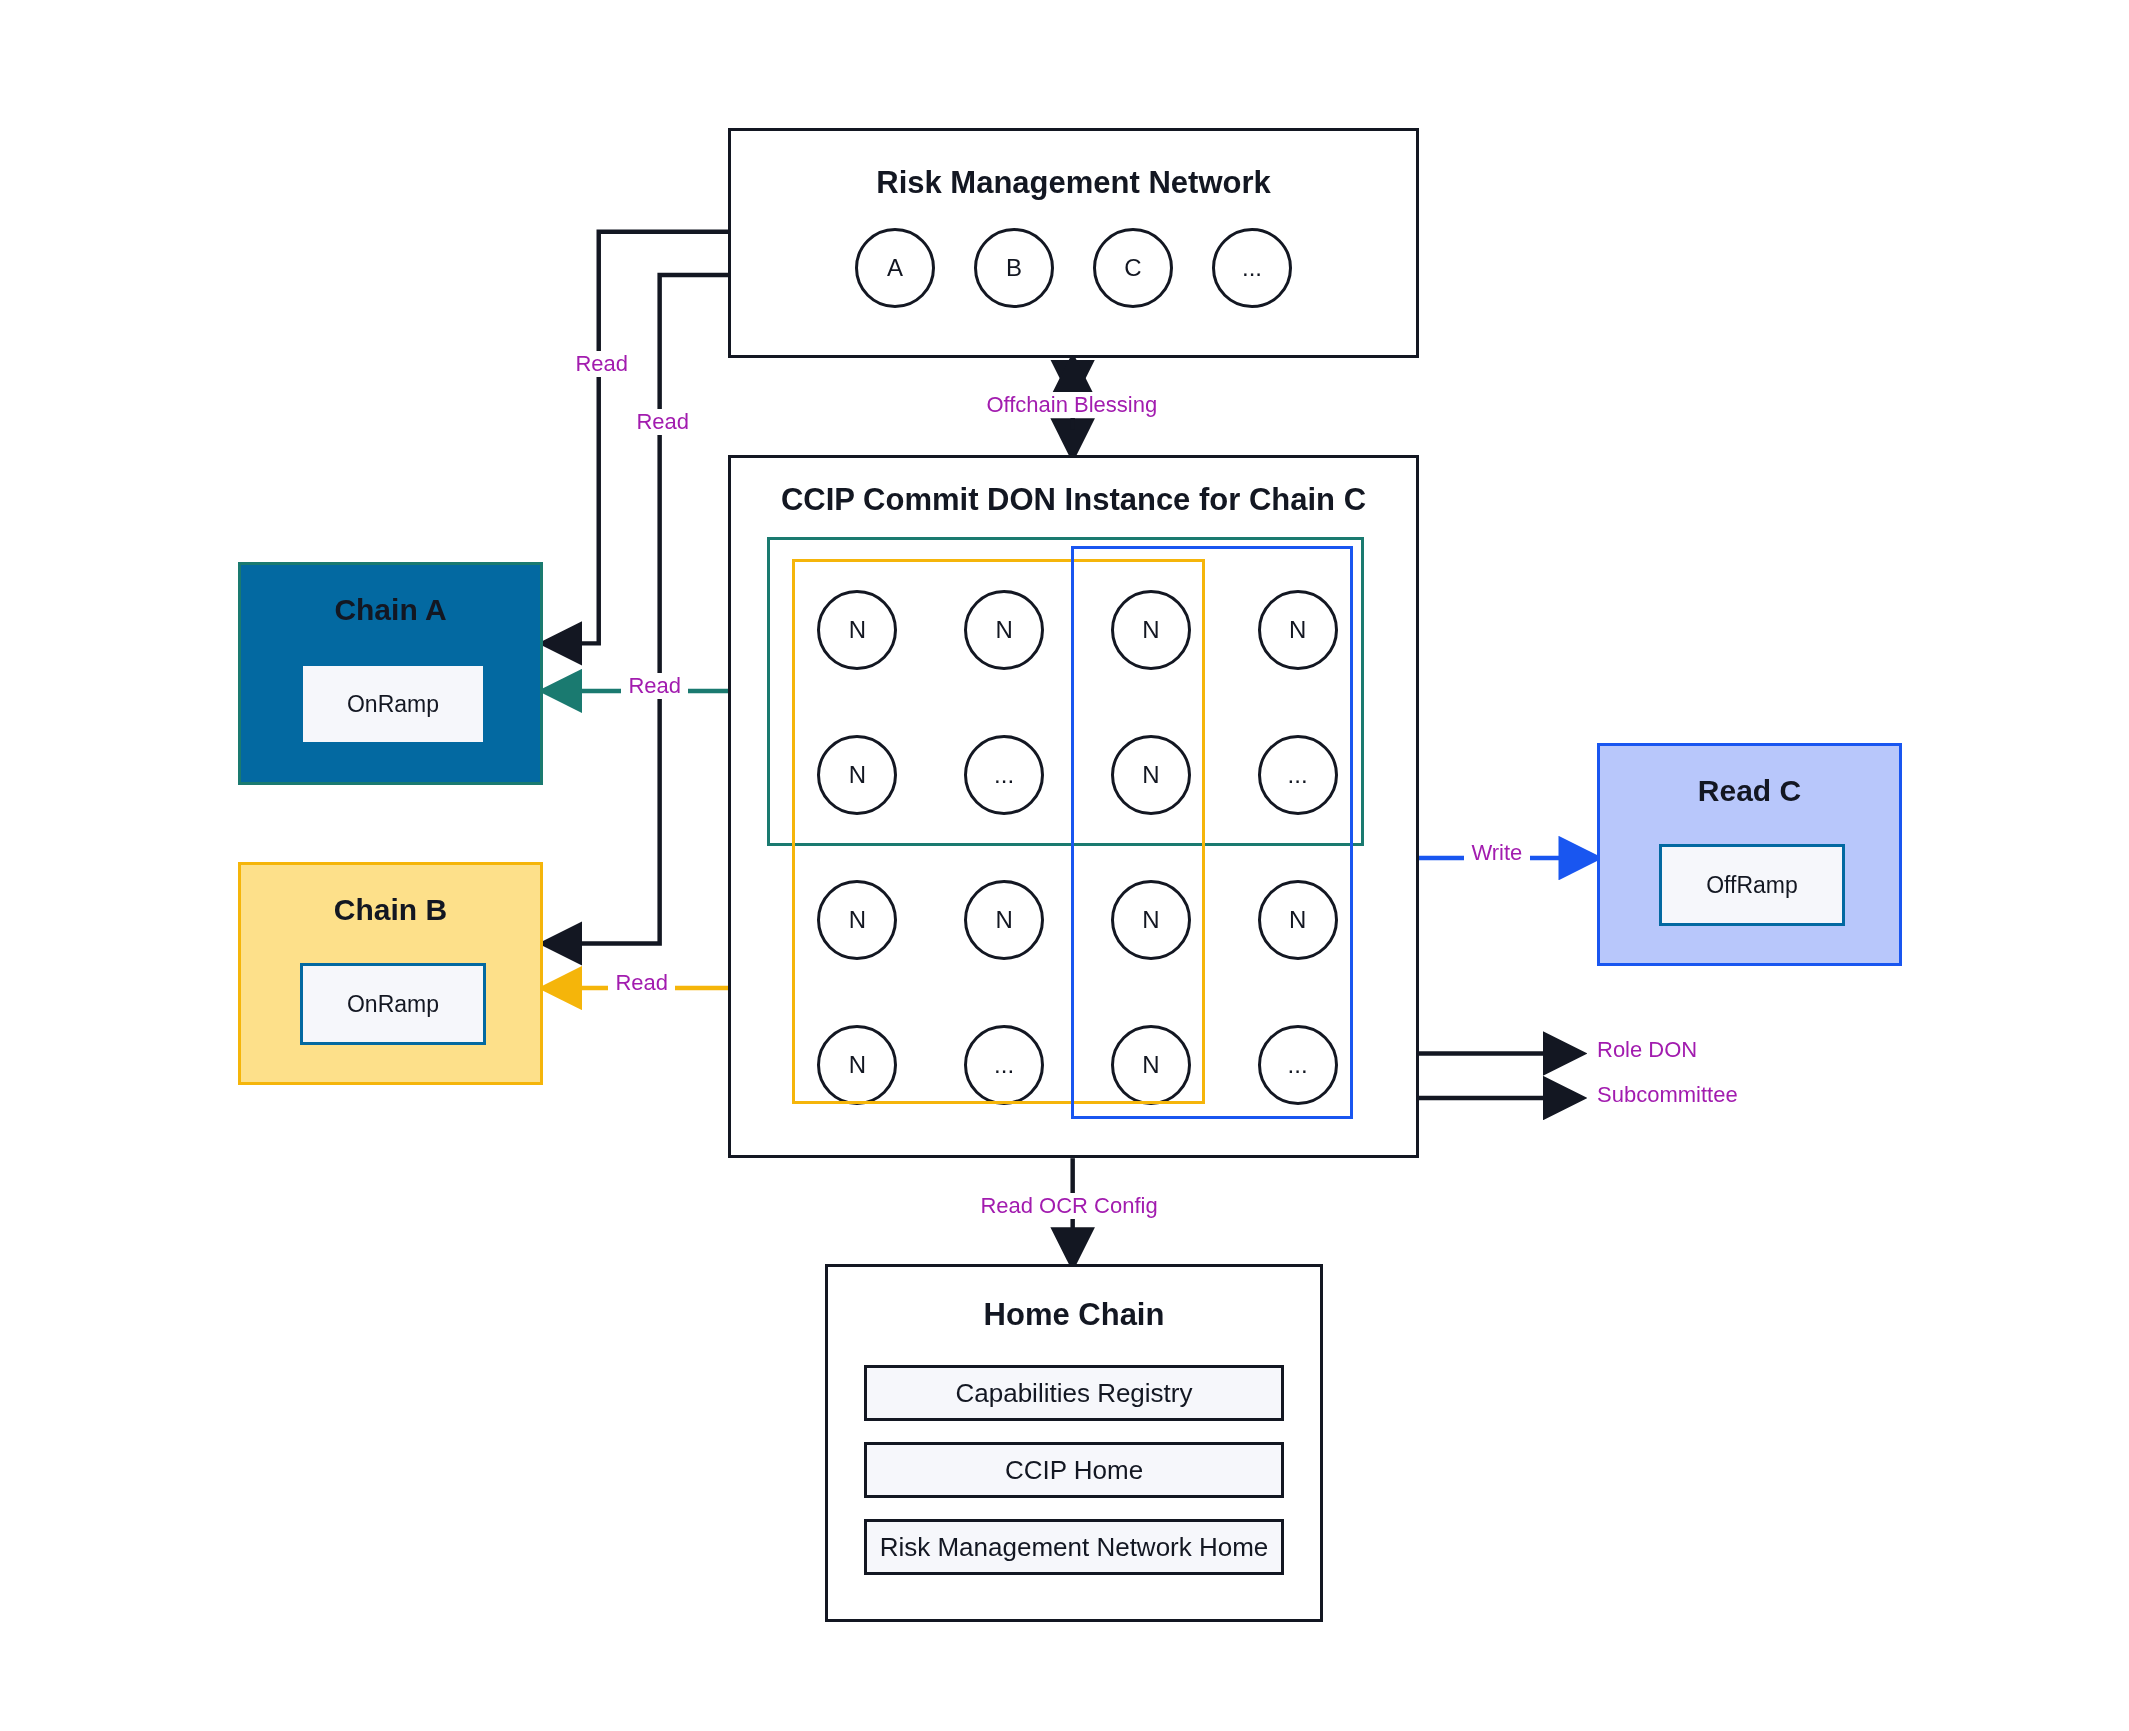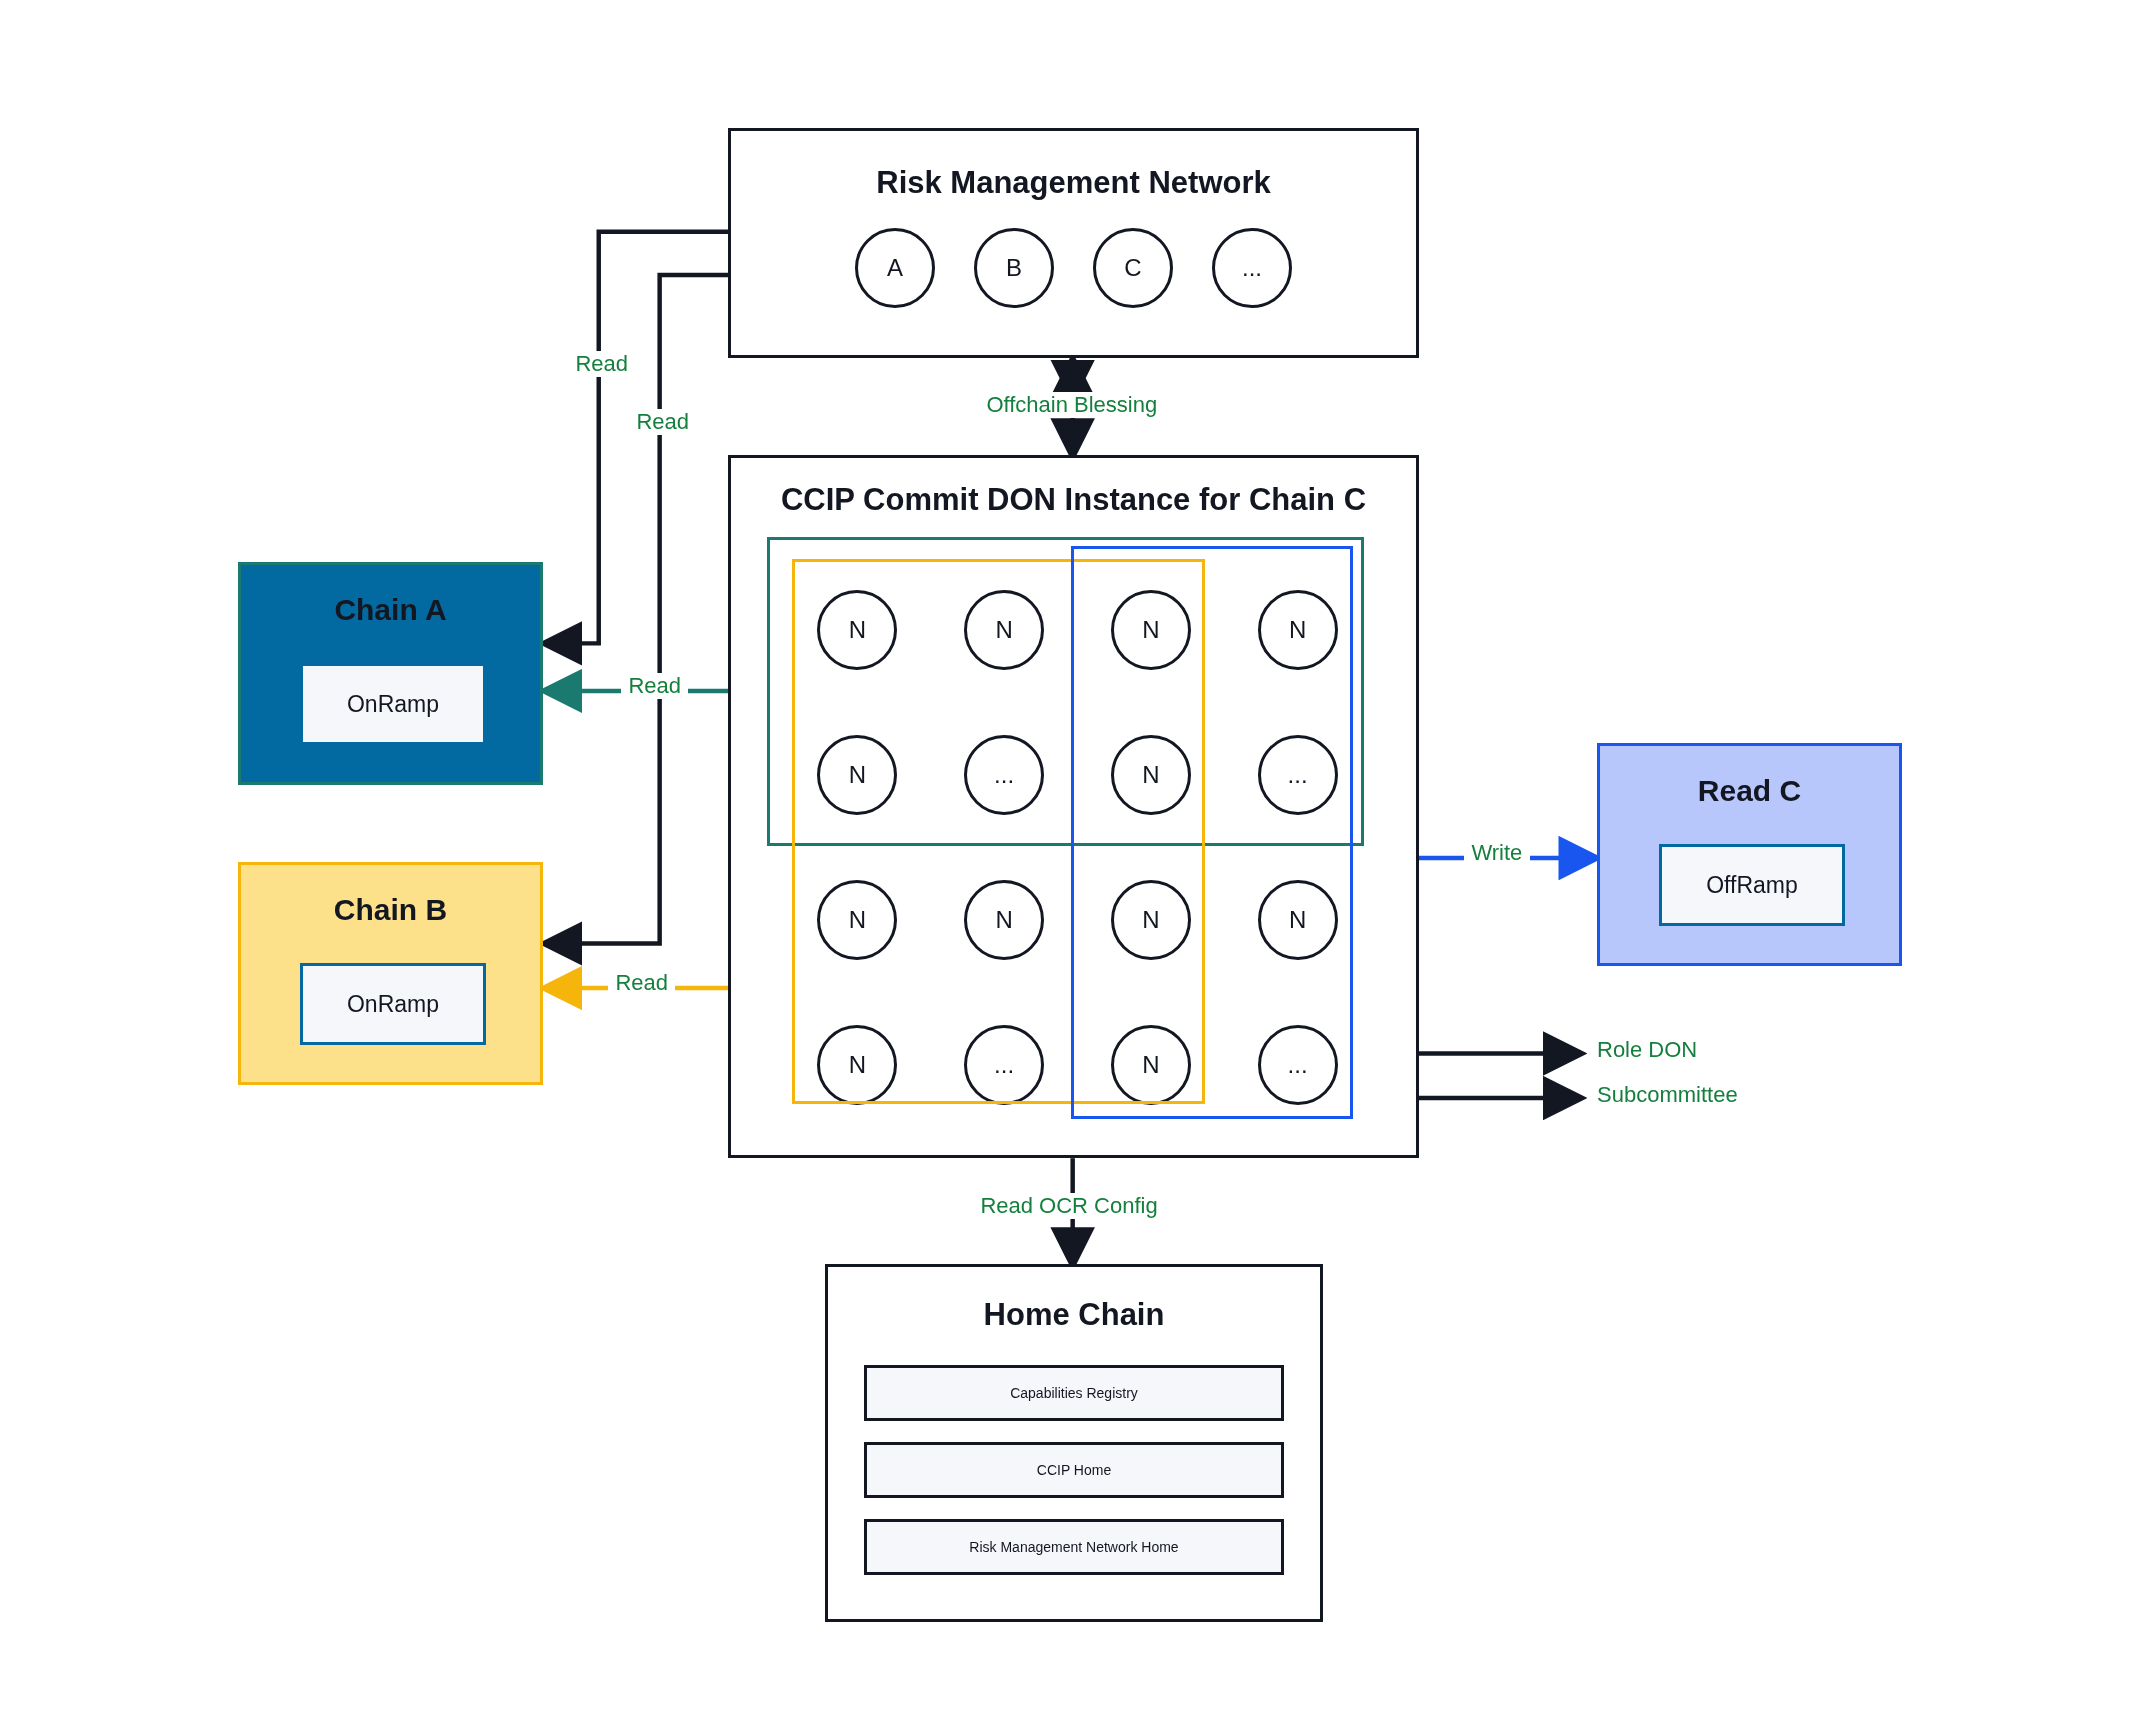--- a/index.html
+++ b/index.html
@@ -48,23 +48,23 @@
 
   #chainC{left:1597px;top:743px;width:305px;height:223px;background:#b8c7fb;border:3.7px solid #1956f0;}
   #chainC .chaintitle{top:28px;}
   #chainC .ramp{left:59px;top:98px;width:186px;height:82px;}
 
   
   #home{left:825px;top:1264px;width:498px;height:358px;}
   #home .boxtitle{top:30px;font-size:31px;}
   .homeitems{position:absolute;left:36px;top:98px;right:36px;display:flex;flex-direction:column;gap:21px;}
   .homeitem{box-sizing:border-box;height:56px;border:3px solid #131722;background:#f6f7fb;
-            display:flex;align-items:center;justify-content:center;font-size:14px;}
-
-  .wlabel{position:absolute;font-size:22px;color:#15803d;background:#fff;padding:0 7.4px;white-space:nowrap;}
+            display:flex;align-items:center;justify-content:center;font-size:26px;}
+
+  .wlabel{position:absolute;font-size:22px;color:#a21caf;background:#fff;padding:0 7.4px;white-space:nowrap;}
   .wlabel.plain{background:transparent;padding:0;}
 </style>
 </head>
 <body>
 
 <div id="stage">
 
   <svg id="wires" viewBox="0 0 2866 2330">
     <defs>
       <marker id="ah-black" markerWidth="10" markerHeight="10" refX="8" refY="5" orient="auto">

